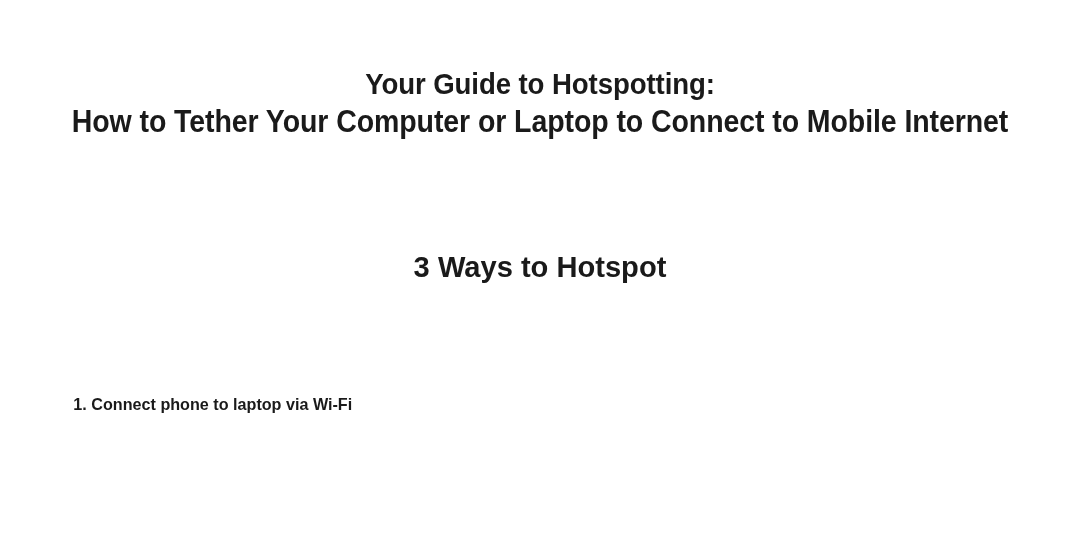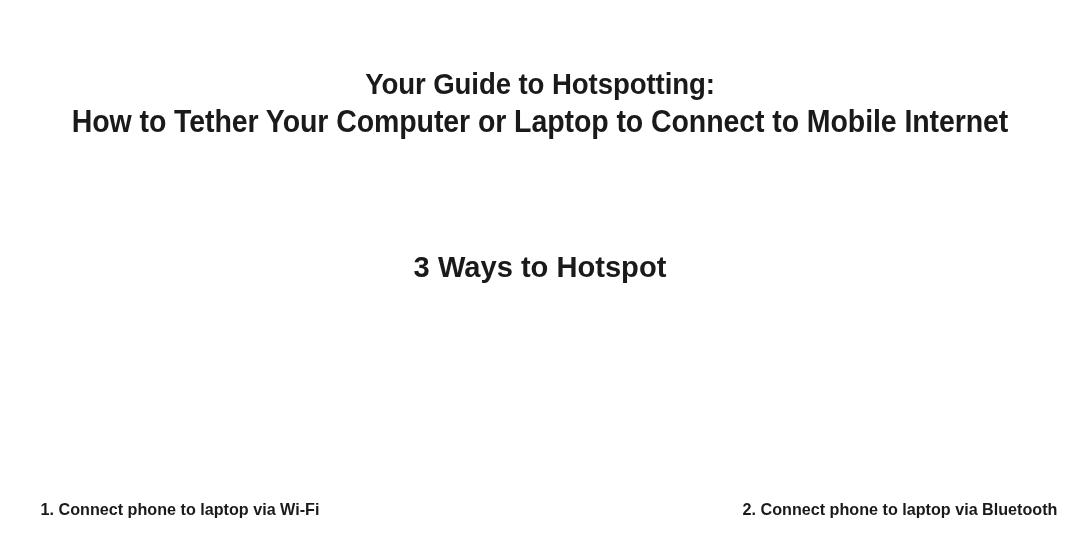--- a/index.html
+++ b/index.html
@@ -76,21 +76,21 @@
     height: 264px;
     display: flex;
     flex-direction: row;
     align-items: flex-end;
     justify-content: space-between;
   }
   .step {
     width: 360px;
     height: 100%;
     display: flex;
-    flex-direction: column;
+    flex-direction: row;
     align-items: center;
     justify-content: flex-end;
   }
   .step-figure {
     width: 100%;
     flex: 1 1 auto;
     
     background: transparent;
   }
   .step-caption {
@@ -118,21 +118,17 @@
 
   <h2 class="section-heading">3 Ways to Hotspot</h2>
 
   <div class="steps-area">
 
     <div class="step">
       <div class="step-figure"></div>
       <div class="step-caption">1. Connect phone to laptop via Wi-Fi</div>
     </div>
 
-    <div class="step">
-      <div class="step-figure"></div>
-      <div class="step-caption">2. Connect phone to laptop via Bluetooth</div>
-    </div>
 
 
   </div>
 
 </div>
 
 </body></html>

